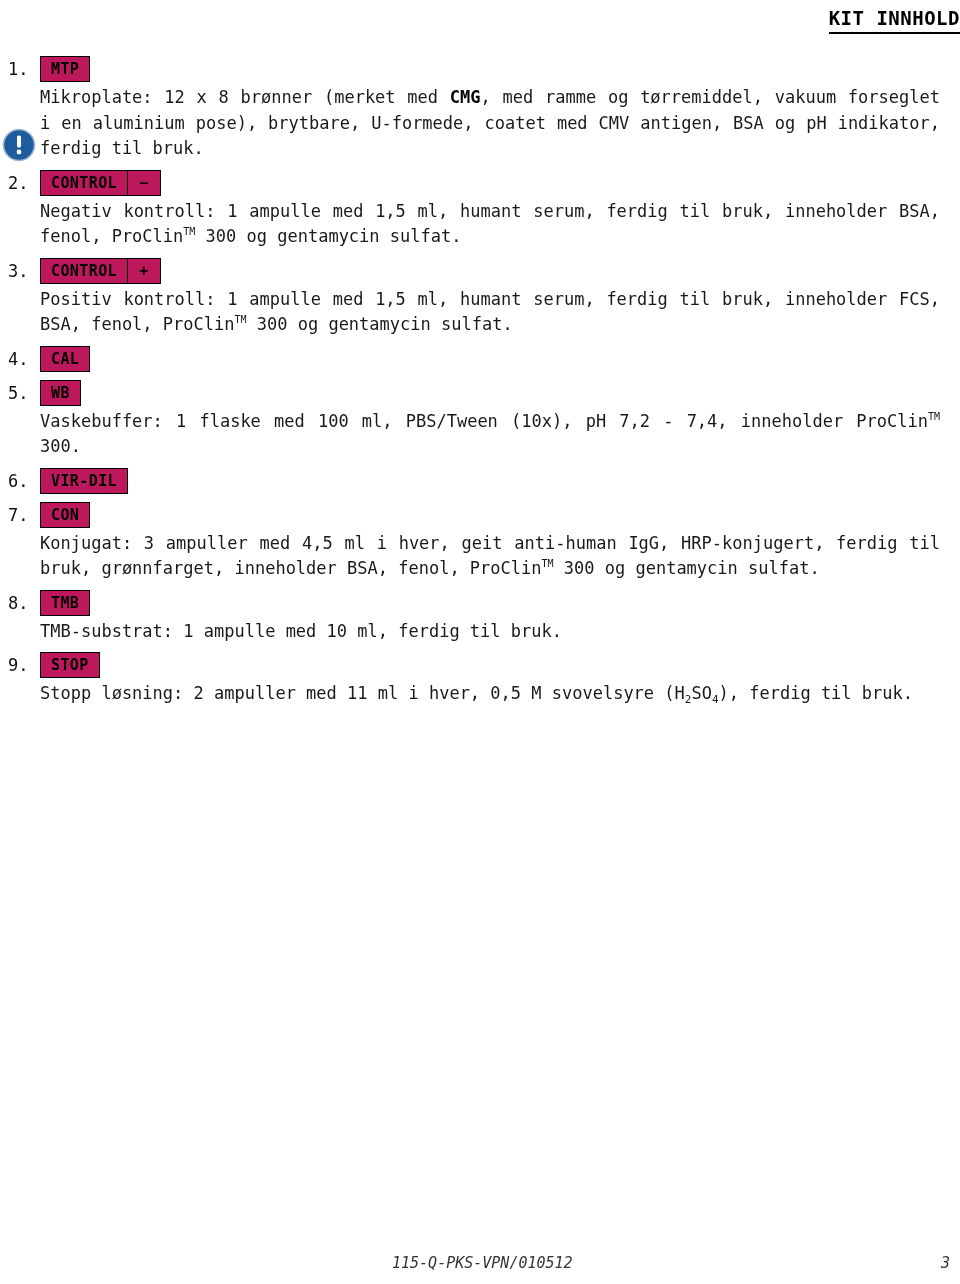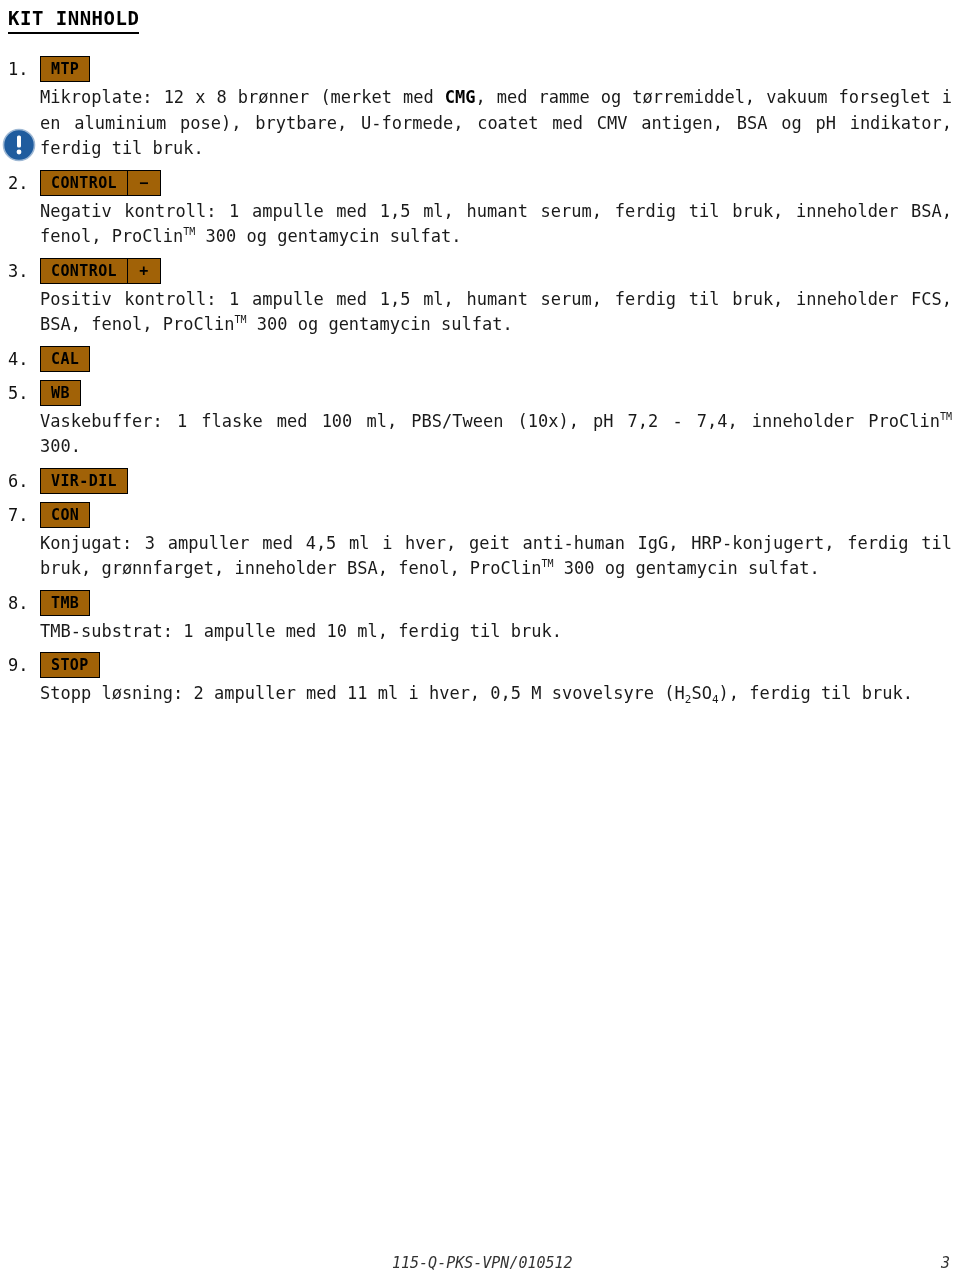--- a/index.html
+++ b/index.html
@@ -32,21 +32,21 @@
     font-family: "DejaVu Sans Mono", "Liberation Mono", monospace;
     font-weight: bold;
     font-size: 19px;
     letter-spacing: 0.5px;
     line-height: 25px;
     display: inline-block;
     border-bottom: 2.5px solid #000;
     padding-bottom: 1px;
     white-space: pre;
   }
-  .header-row { line-height: 27px; }
+  .header-row { line-height: 27px; text-align: right; }
 
   
   .items {
     margin-top: 22px;
     padding-left: 8px;
   }
   .item {
     position: relative;
     margin-bottom: 8px;
   }
@@ -59,21 +59,21 @@
     width: 32px;
     flex: 0 0 32px;
     font-size: 17px;
     line-height: 26px;
     color: #111;
     white-space: pre;
   }
   .tagbox {
     display: inline-flex;
     border: 1.6px solid #000;
-    background: #a16207;
+    background: #be185d;
     min-height: 24px;
     align-items: stretch;
   }
   .tagcell {
     font-weight: bold;
     font-size: 15px;
     line-height: 22px;
     padding: 1px 10px;
     white-space: pre;
     letter-spacing: 0.4px;
@@ -87,21 +87,21 @@
     min-width: 14px;
   }
 
   .item-body {
     font-size: 17px;
     line-height: 25.5px;
     text-align: justify;
     text-justify: inter-word;
     color: #1a1a1a;
     padding-left: 32px;
-    padding-right: 8px;
+    padding-right: 20px;
     word-spacing: 0px;
   }
   .item-body b { font-weight: bold; color: #000; }
   .item-body sup {
     font-size: 10px;
     vertical-align: super;
     line-height: 0;
   }
   .item-body sub {
     font-size: 11px;

